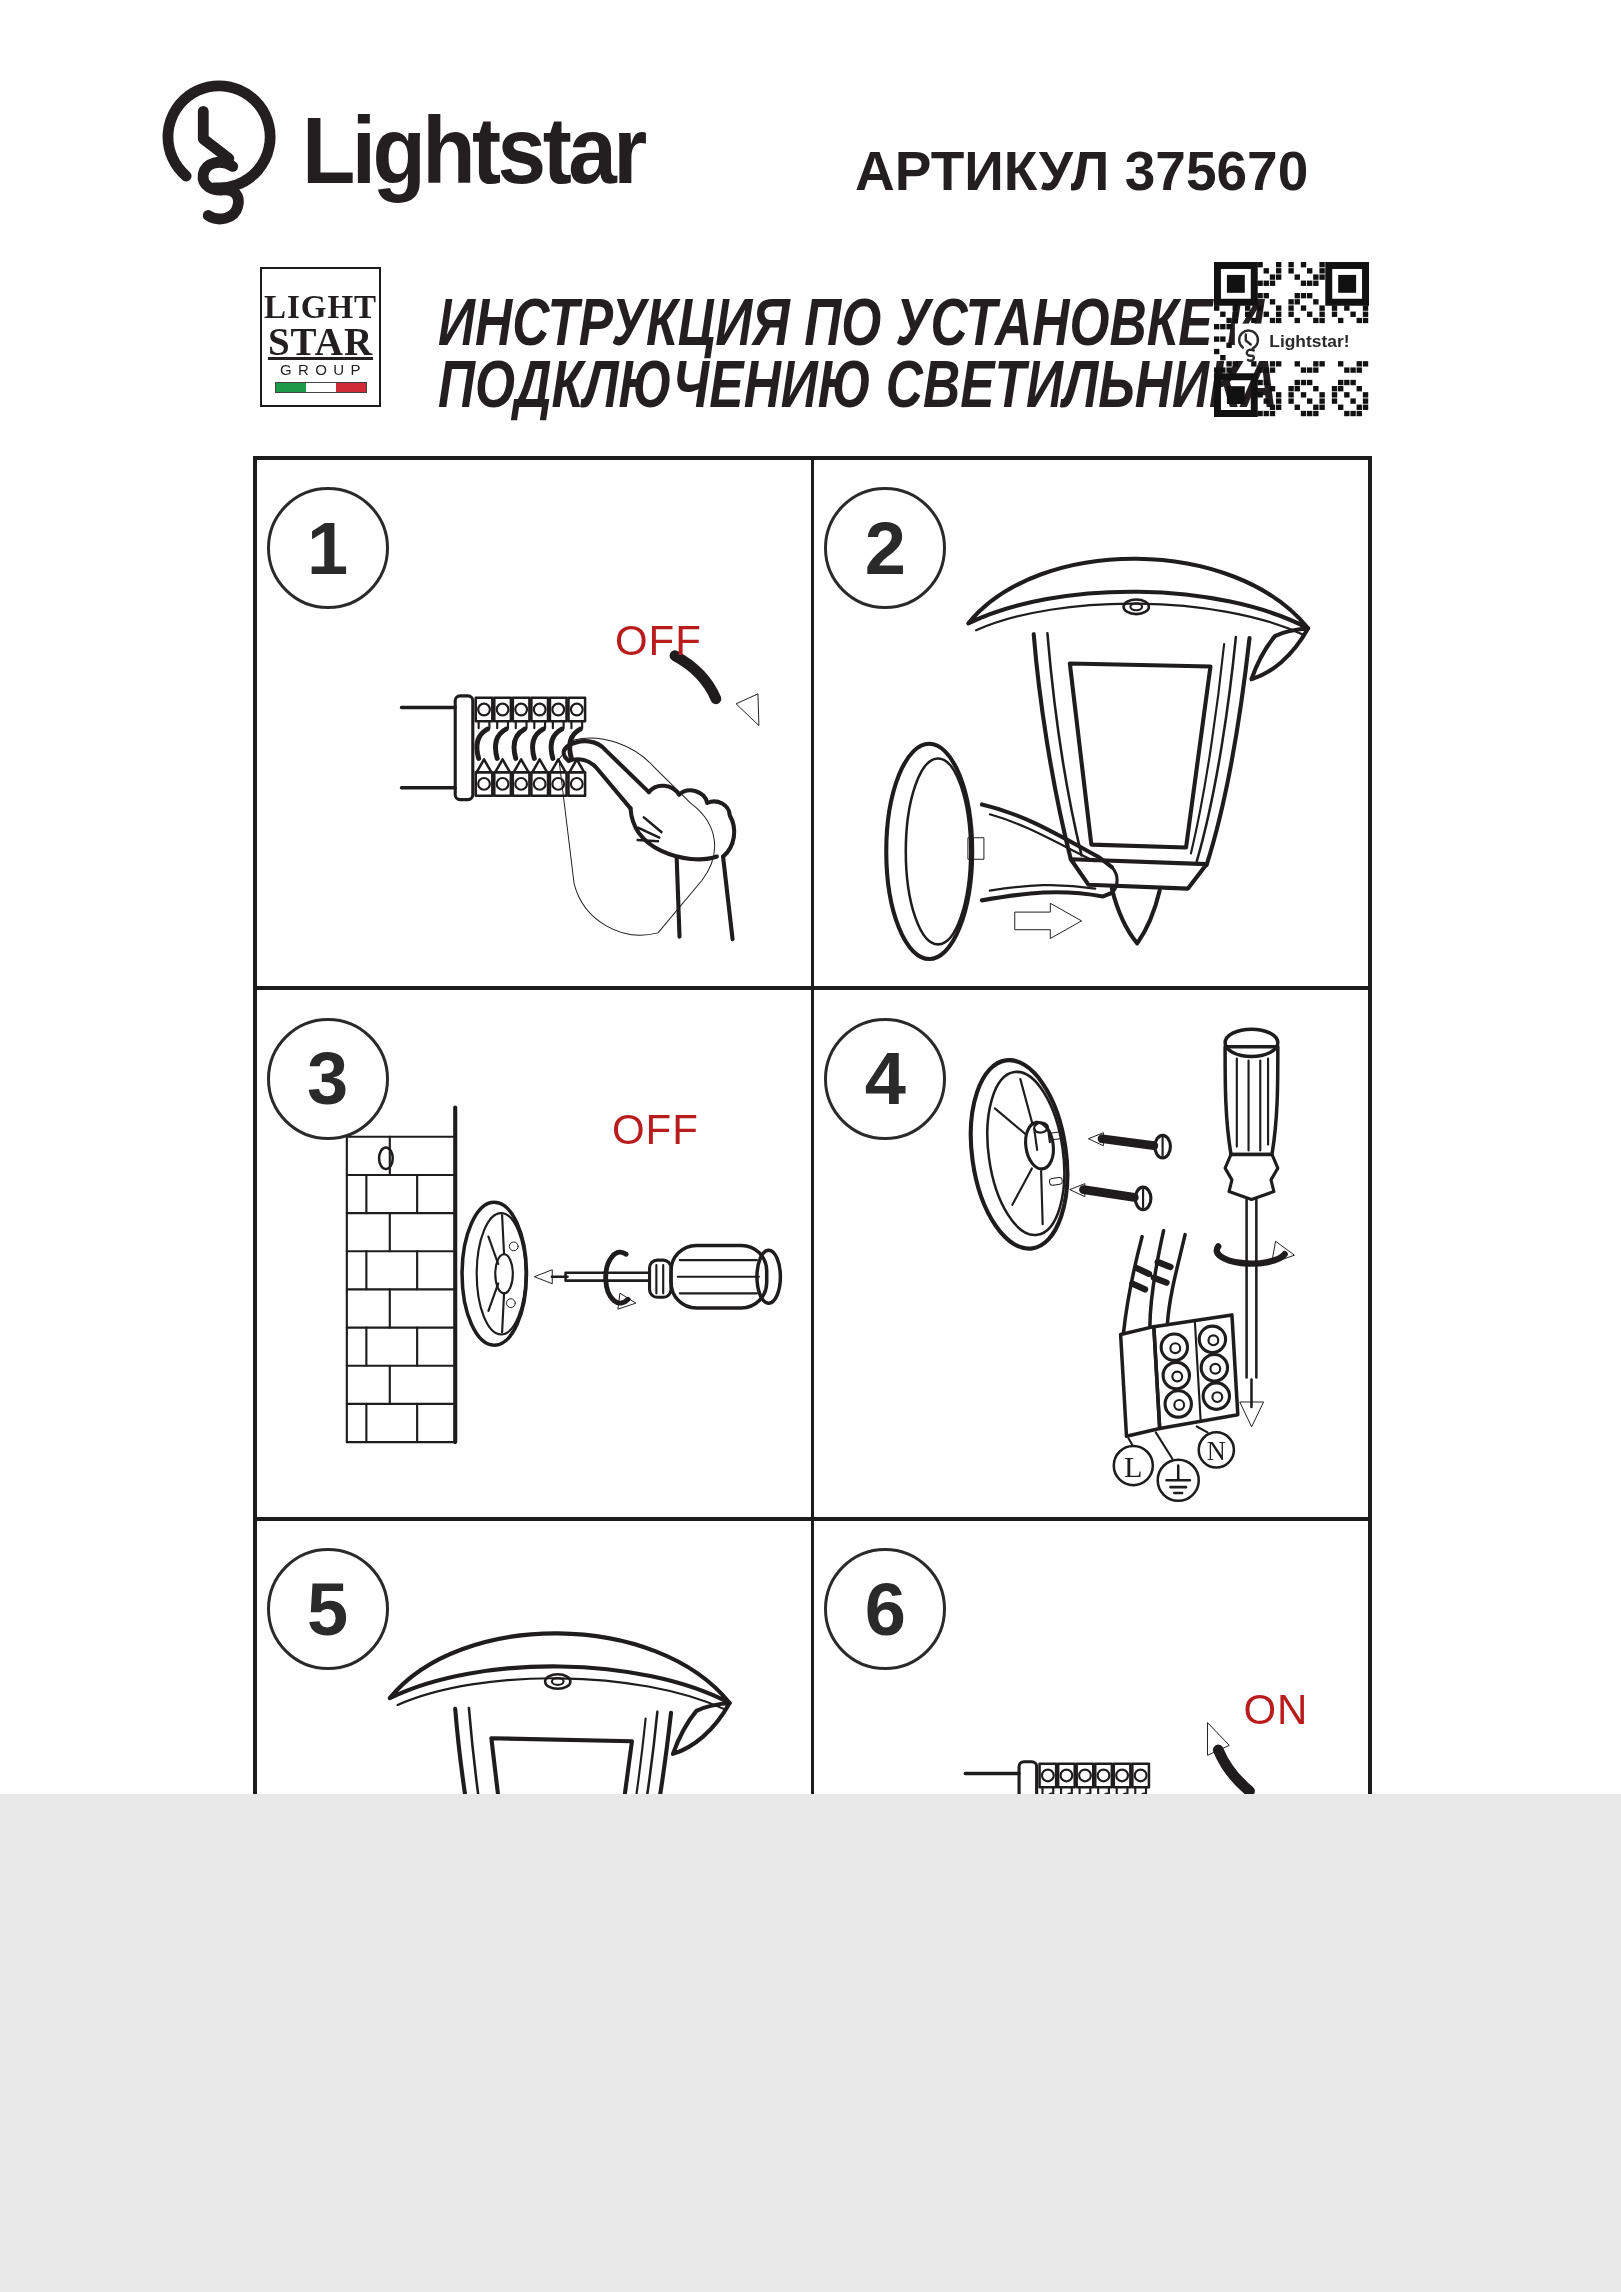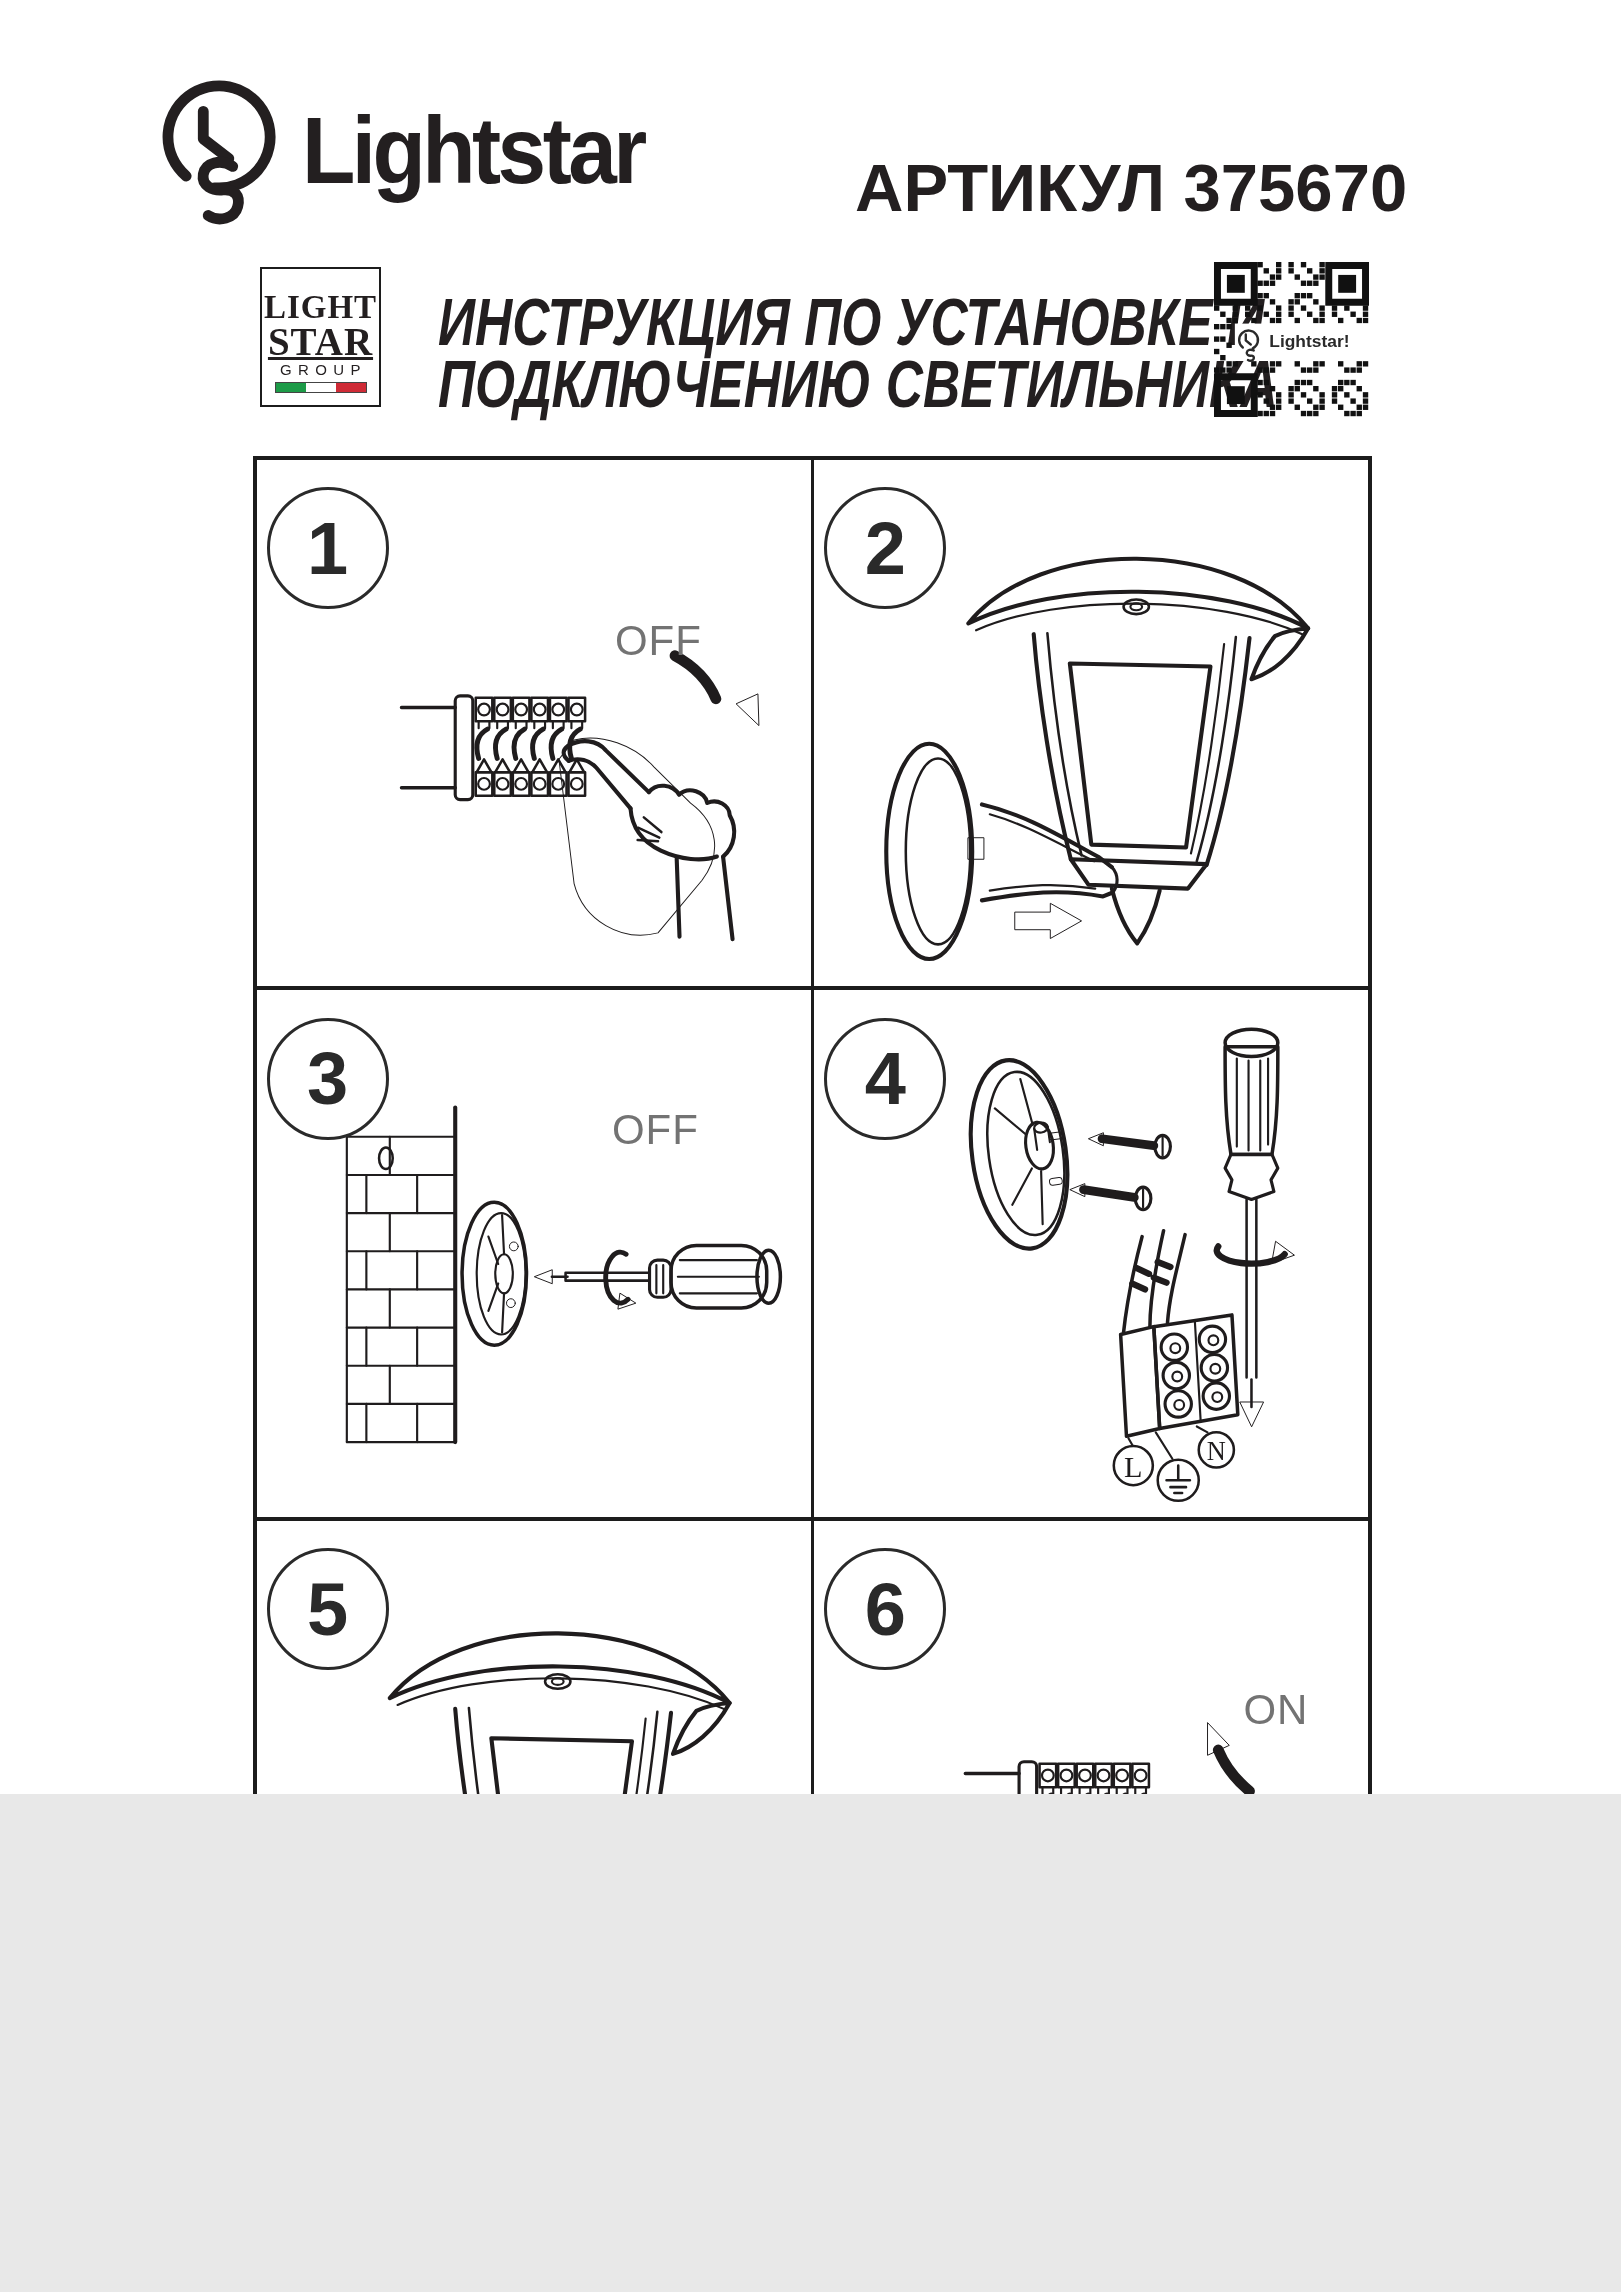--- a/index.html
+++ b/index.html
@@ -2,21 +2,21 @@
 <html><head>
 <meta charset="utf-8">
 <style>
   html,body{margin:0;padding:0;background:#e8e8e8;}
   .page{position:relative;width:1621px;height:1794px;background:#ffffff;overflow:hidden;
         font-family:"Liberation Sans",sans-serif;color:#231f20;}
   .abs{position:absolute;}
   
   .brand-word{position:absolute;left:302px;top:96px;font-size:95px;font-weight:bold;
       letter-spacing:-3.9px;transform:scaleX(.92);transform-origin:left top;white-space:nowrap;}
-  .article{position:absolute;left:855px;top:149px;font-size:67px;font-weight:bold;white-space:nowrap;}
+  .article{position:absolute;left:855px;top:139px;font-size:55px;font-weight:bold;white-space:nowrap;}
   
   .lsg{position:absolute;left:260px;top:267px;width:121px;height:140px;border:2.5px solid #1c1c1c;
        display:flex;flex-direction:column;align-items:center;box-sizing:border-box;padding-top:22px;}
   .lsg .w1{font-family:"Liberation Serif",serif;font-weight:bold;font-size:33px;line-height:32px;letter-spacing:1px;}
   .lsg .w2{font-family:"Liberation Serif",serif;font-weight:bold;font-size:39px;line-height:37px;letter-spacing:1px;text-decoration:underline;}
   .lsg .w3{font-size:15px;letter-spacing:6.4px;margin:2.9px 0 0 5.9px;line-height:13.7px;}
   .lsg .flag{display:flex;width:90px;height:8.8px;margin-top:5.9px;border:1px solid #444;}
   .lsg .flag div{flex:1;height:100%;}
   
   .title{position:absolute;left:438px;top:291px;font-weight:bold;font-size:66px;line-height:62px;font-style:italic;}
@@ -26,21 +26,21 @@
   .qr svg{width:100%;height:100%;}
   .qr .mod{fill:#111;}
   .qrtext{font-family:"Liberation Sans",sans-serif;font-weight:bold;font-size:17.5px;fill:#2a2a2a;}
   
   .grid{position:absolute;left:253px;top:456px;width:1119px;height:1595px;background:#1c1c1c;
         display:grid;grid-template-columns:1fr 1fr;grid-template-rows:1fr 1fr 1fr;gap:3.9px;padding:3.9px;box-sizing:border-box;}
   .cell{position:relative;background:#ffffff;overflow:hidden;}
   .art{position:absolute;inset:0;width:100%;height:100%;}
   .num{position:absolute;left:9.8px;top:27.4px;width:116px;height:116px;border:3.4px solid #2a2a2a;border-radius:50%;
        display:flex;align-items:center;justify-content:center;font-size:74px;font-weight:bold;color:#2a2a2a;}
-  .pw{position:absolute;font-size:42px;font-weight:400;letter-spacing:1px;color:#737373;}
+  .pw{position:absolute;font-size:42px;font-weight:400;letter-spacing:1px;color:#b91c1c;}
   
   .art path,.art rect,.art circle,.art ellipse{stroke:#1f1c1d;fill:none;stroke-linecap:round;stroke-linejoin:round;}
   .s2{stroke-width:2.2px;} .s25{stroke-width:2.6px;} .s3{stroke-width:3.2px;} .s35{stroke-width:3.6px;}
   .s4{stroke-width:4.2px;} .s5{stroke-width:5px;} .s6{stroke-width:6.5px;} .s11{stroke-width:11px;}
   .fill{fill:#1f1c1d;stroke:none;}
   .white{fill:#ffffff;}
   .blob{fill:#ffffff;stroke:none;}
   .svgtext{fill:#1f1c1d;stroke:none;font-family:"Liberation Serif",serif;}
   
   .footer{position:absolute;left:253px;top:2160px;width:1119px;text-align:center;font-size:39px;font-weight:bold;}

